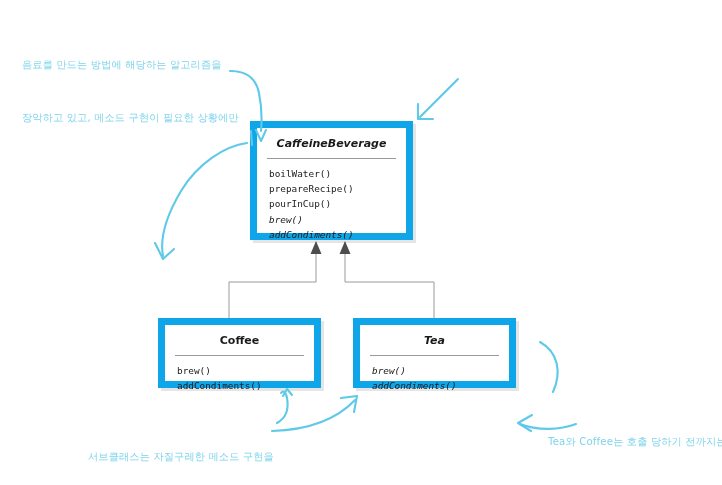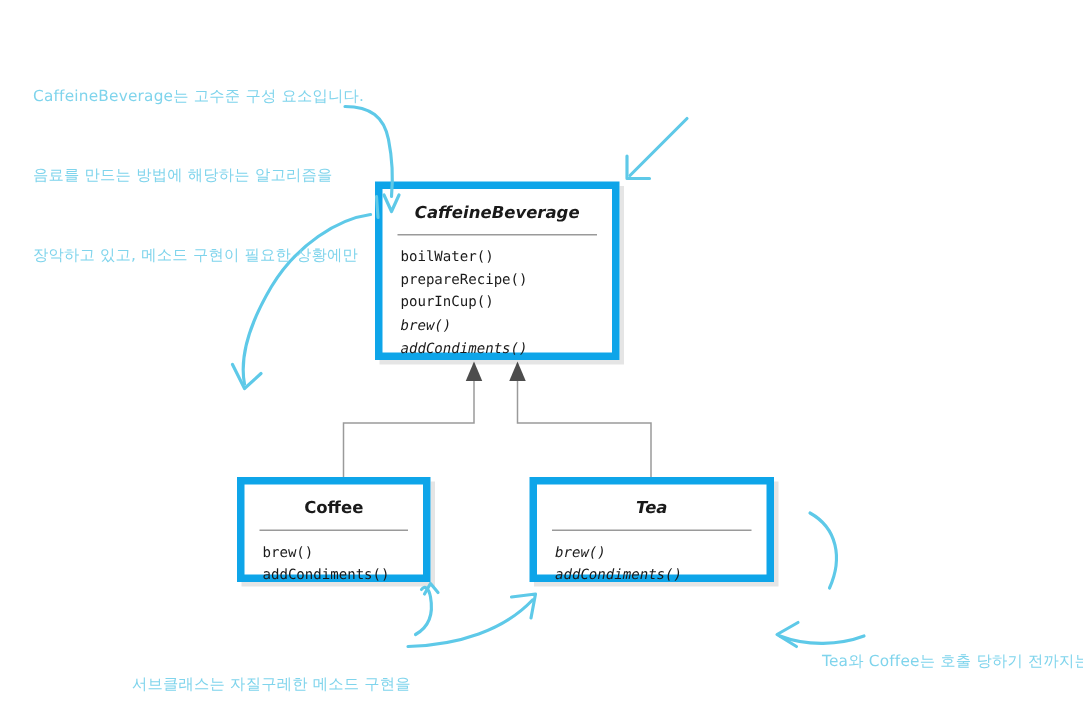--- a/index.html
+++ b/index.html
@@ -30,21 +30,21 @@
     letter-spacing: 0.15px;
     white-space: pre;
     font-weight: 400;
   }
   .annot .ln { display: block; }
 
   
   .uml-box {
     position: absolute;
     background: #ffffff;
-    border: 5px solid #0ea5e9;
+    border: 7px solid #0ea5e9;
     box-sizing: border-box;
     box-shadow: 3px 3px 0 0 rgba(0,0,0,0.10);
   }
   .uml-title {
     text-align: center;
     font-size: 11px;
     font-weight: bold;
     color: #1a1a1a;
     font-family: "DejaVu Sans", sans-serif;
     padding: 9px 4px 8px 4px;
@@ -101,21 +101,21 @@
     <div class="uml-sep"></div>
     <div class="uml-methods">
       <div class="uml-method">boilWater()</div>
       <div class="uml-method">prepareRecipe()</div>
       <div class="uml-method">pourInCup()</div>
       <div class="uml-method abstract">brew()</div>
       <div class="uml-method abstract">addCondiments()</div>
     </div>
   </div>
 
-  <div class="uml-box" style="left:158px; top:318px; width:129px; height:70px;">
+  <div class="uml-box" style="left:158px; top:318px; width:163px; height:70px;">
     <div class="uml-title">Coffee</div>
     <div class="uml-sep"></div>
     <div class="uml-methods">
       <div class="uml-method">brew()</div>
       <div class="uml-method">addCondiments()</div>
     </div>
   </div>
 
   <div class="uml-box" style="left:353px; top:318px; width:163px; height:70px;font-style:italic;">
     <div class="uml-title">Tea</div>
@@ -147,21 +147,20 @@
       <path d="M 283 396 L 287 389 L 292 395"></path>
 
       <path d="M 540 342 C 558 352 562 372 553 392"></path>
 
       <path d="M 576 424 C 560 430 538 431 520 424"></path>
       <path d="M 532 415 L 518 423 L 531 431"></path>
     </g>
   </svg>
 
   <div class="annot" style="left:22px; top:21px; width:250px;">
-    <span class="ln">CaffeineBeverage는 고수준 구성 요소입니다.</span>
     <span class="ln">음료를 만드는 방법에 해당하는 알고리즘을</span>
     <span class="ln">장악하고 있고, 메소드 구현이 필요한 상황에만</span>
   </div>
 
 
   <div class="annot" style="left:88px; top:413px; width:240px;">
     <span class="ln">서브클래스는 자질구레한 메소드 구현을</span>
     
   </div>
 

